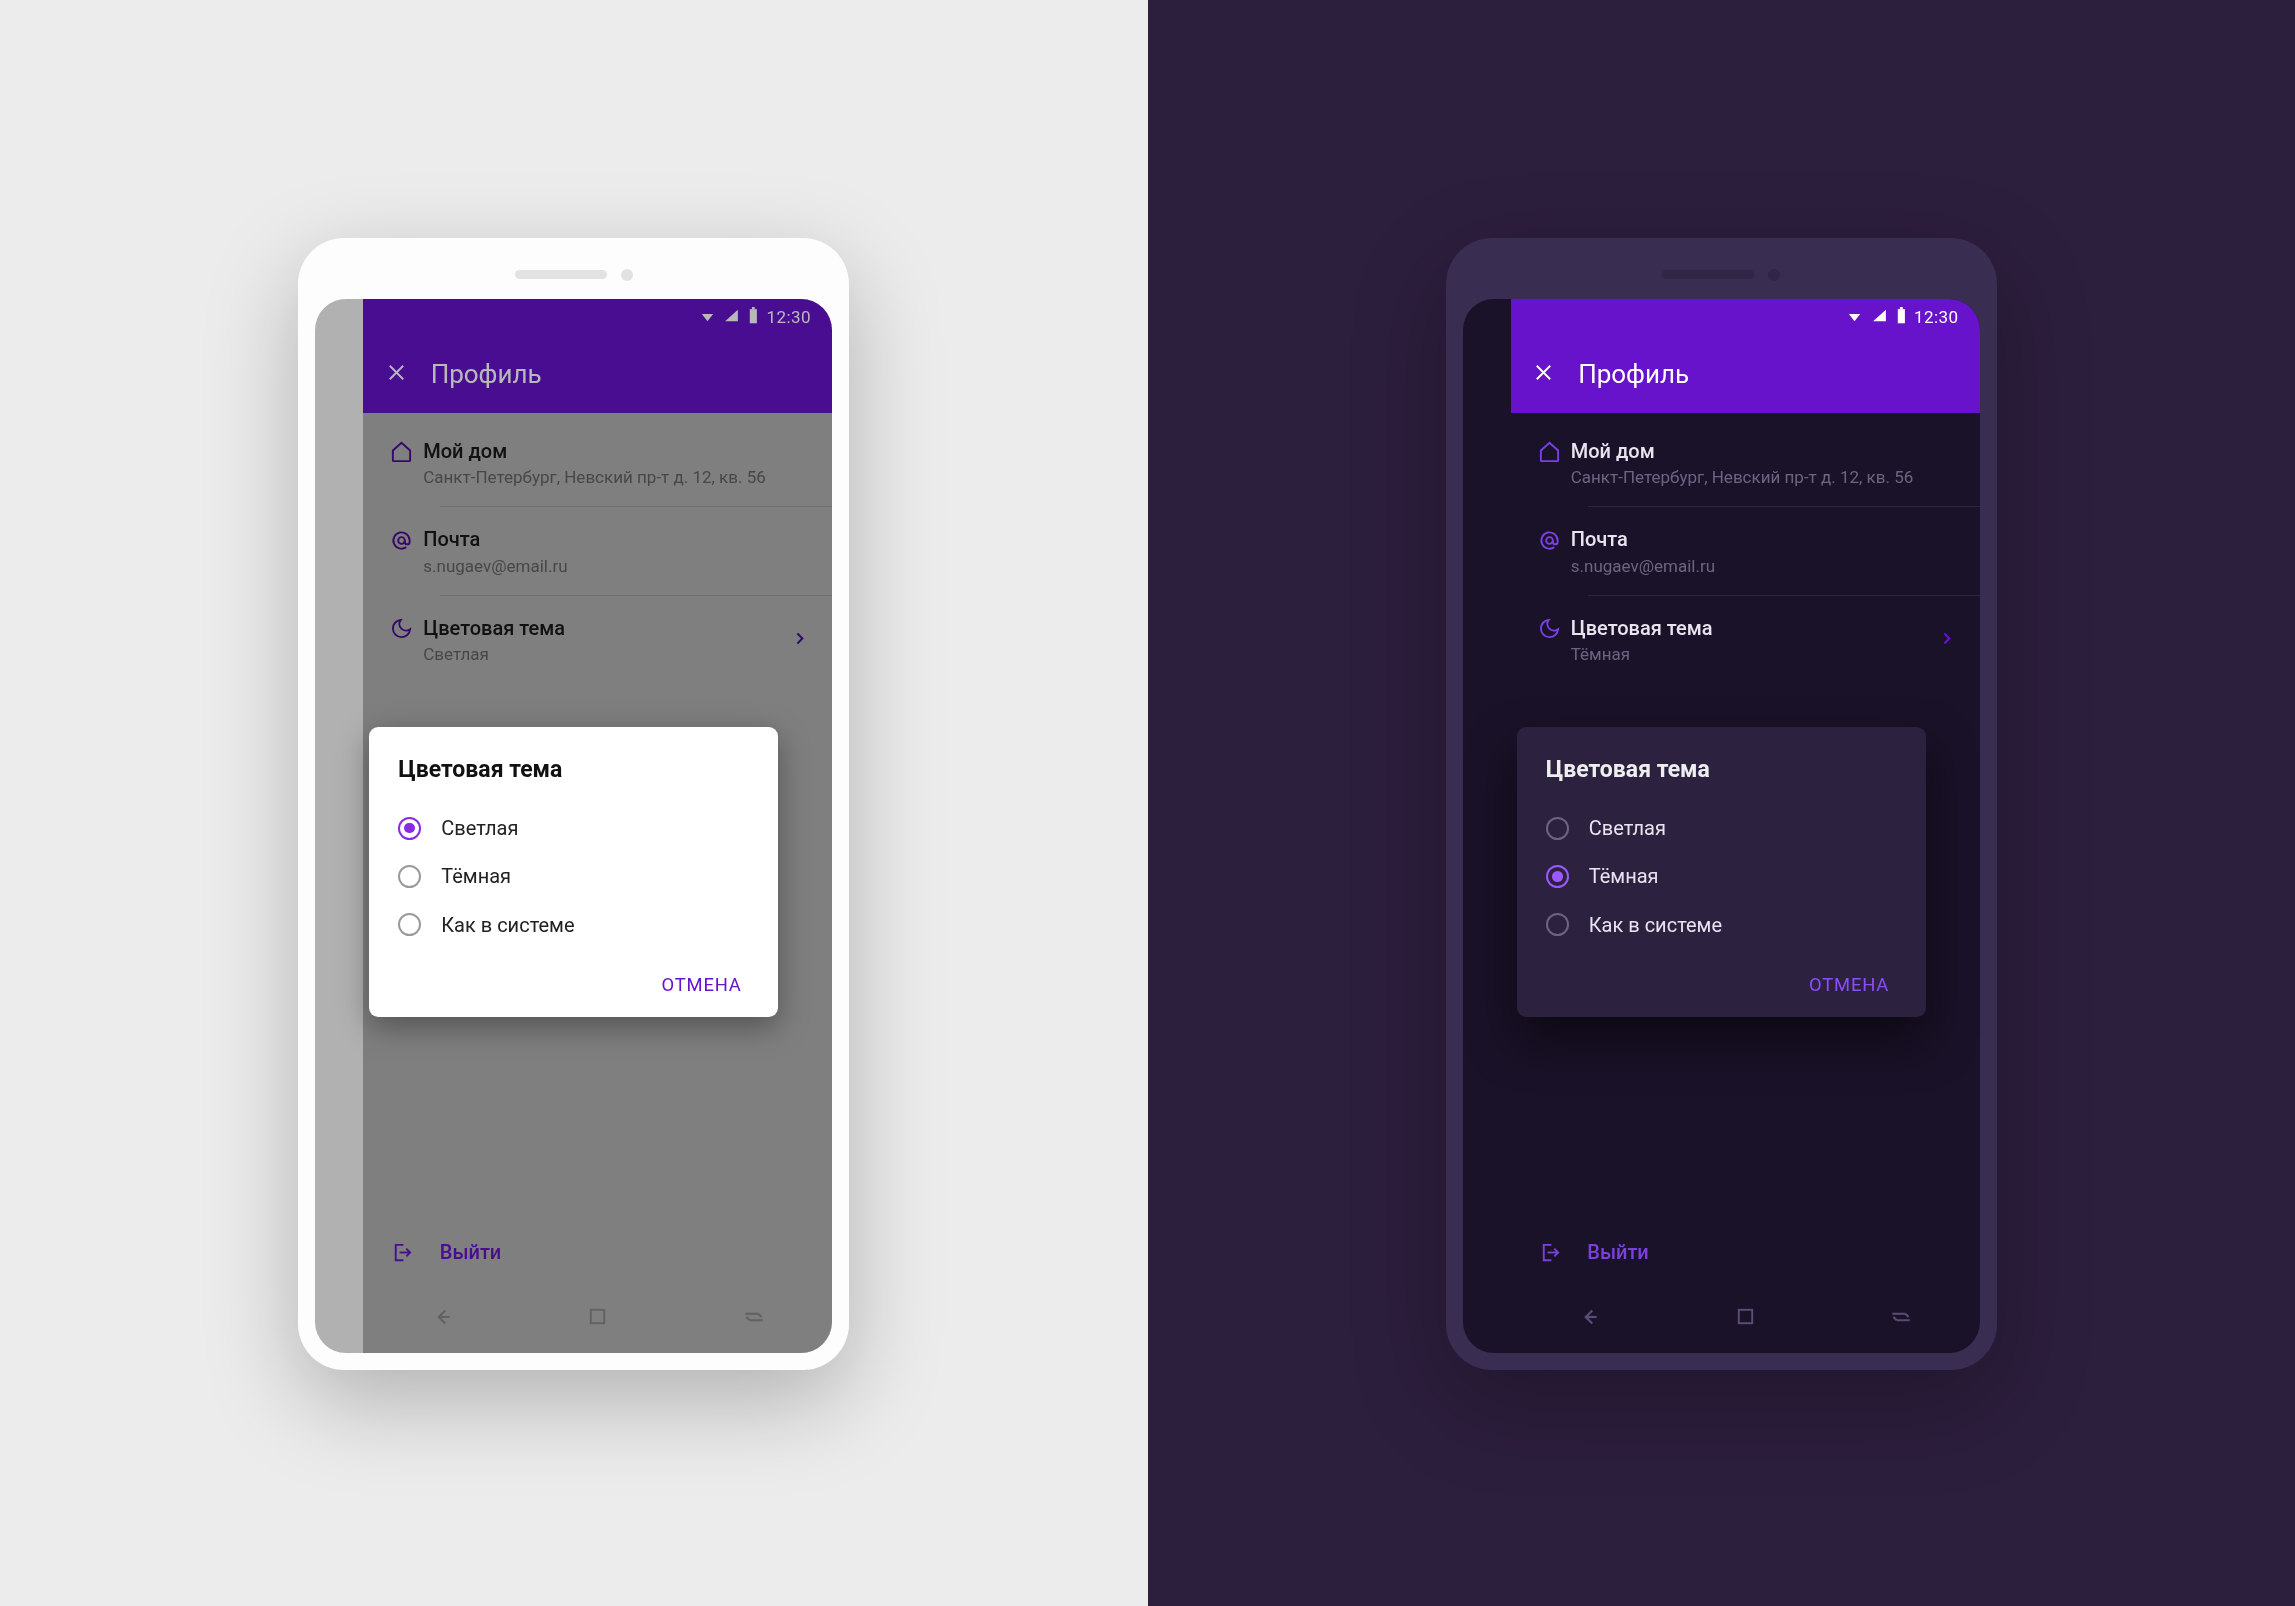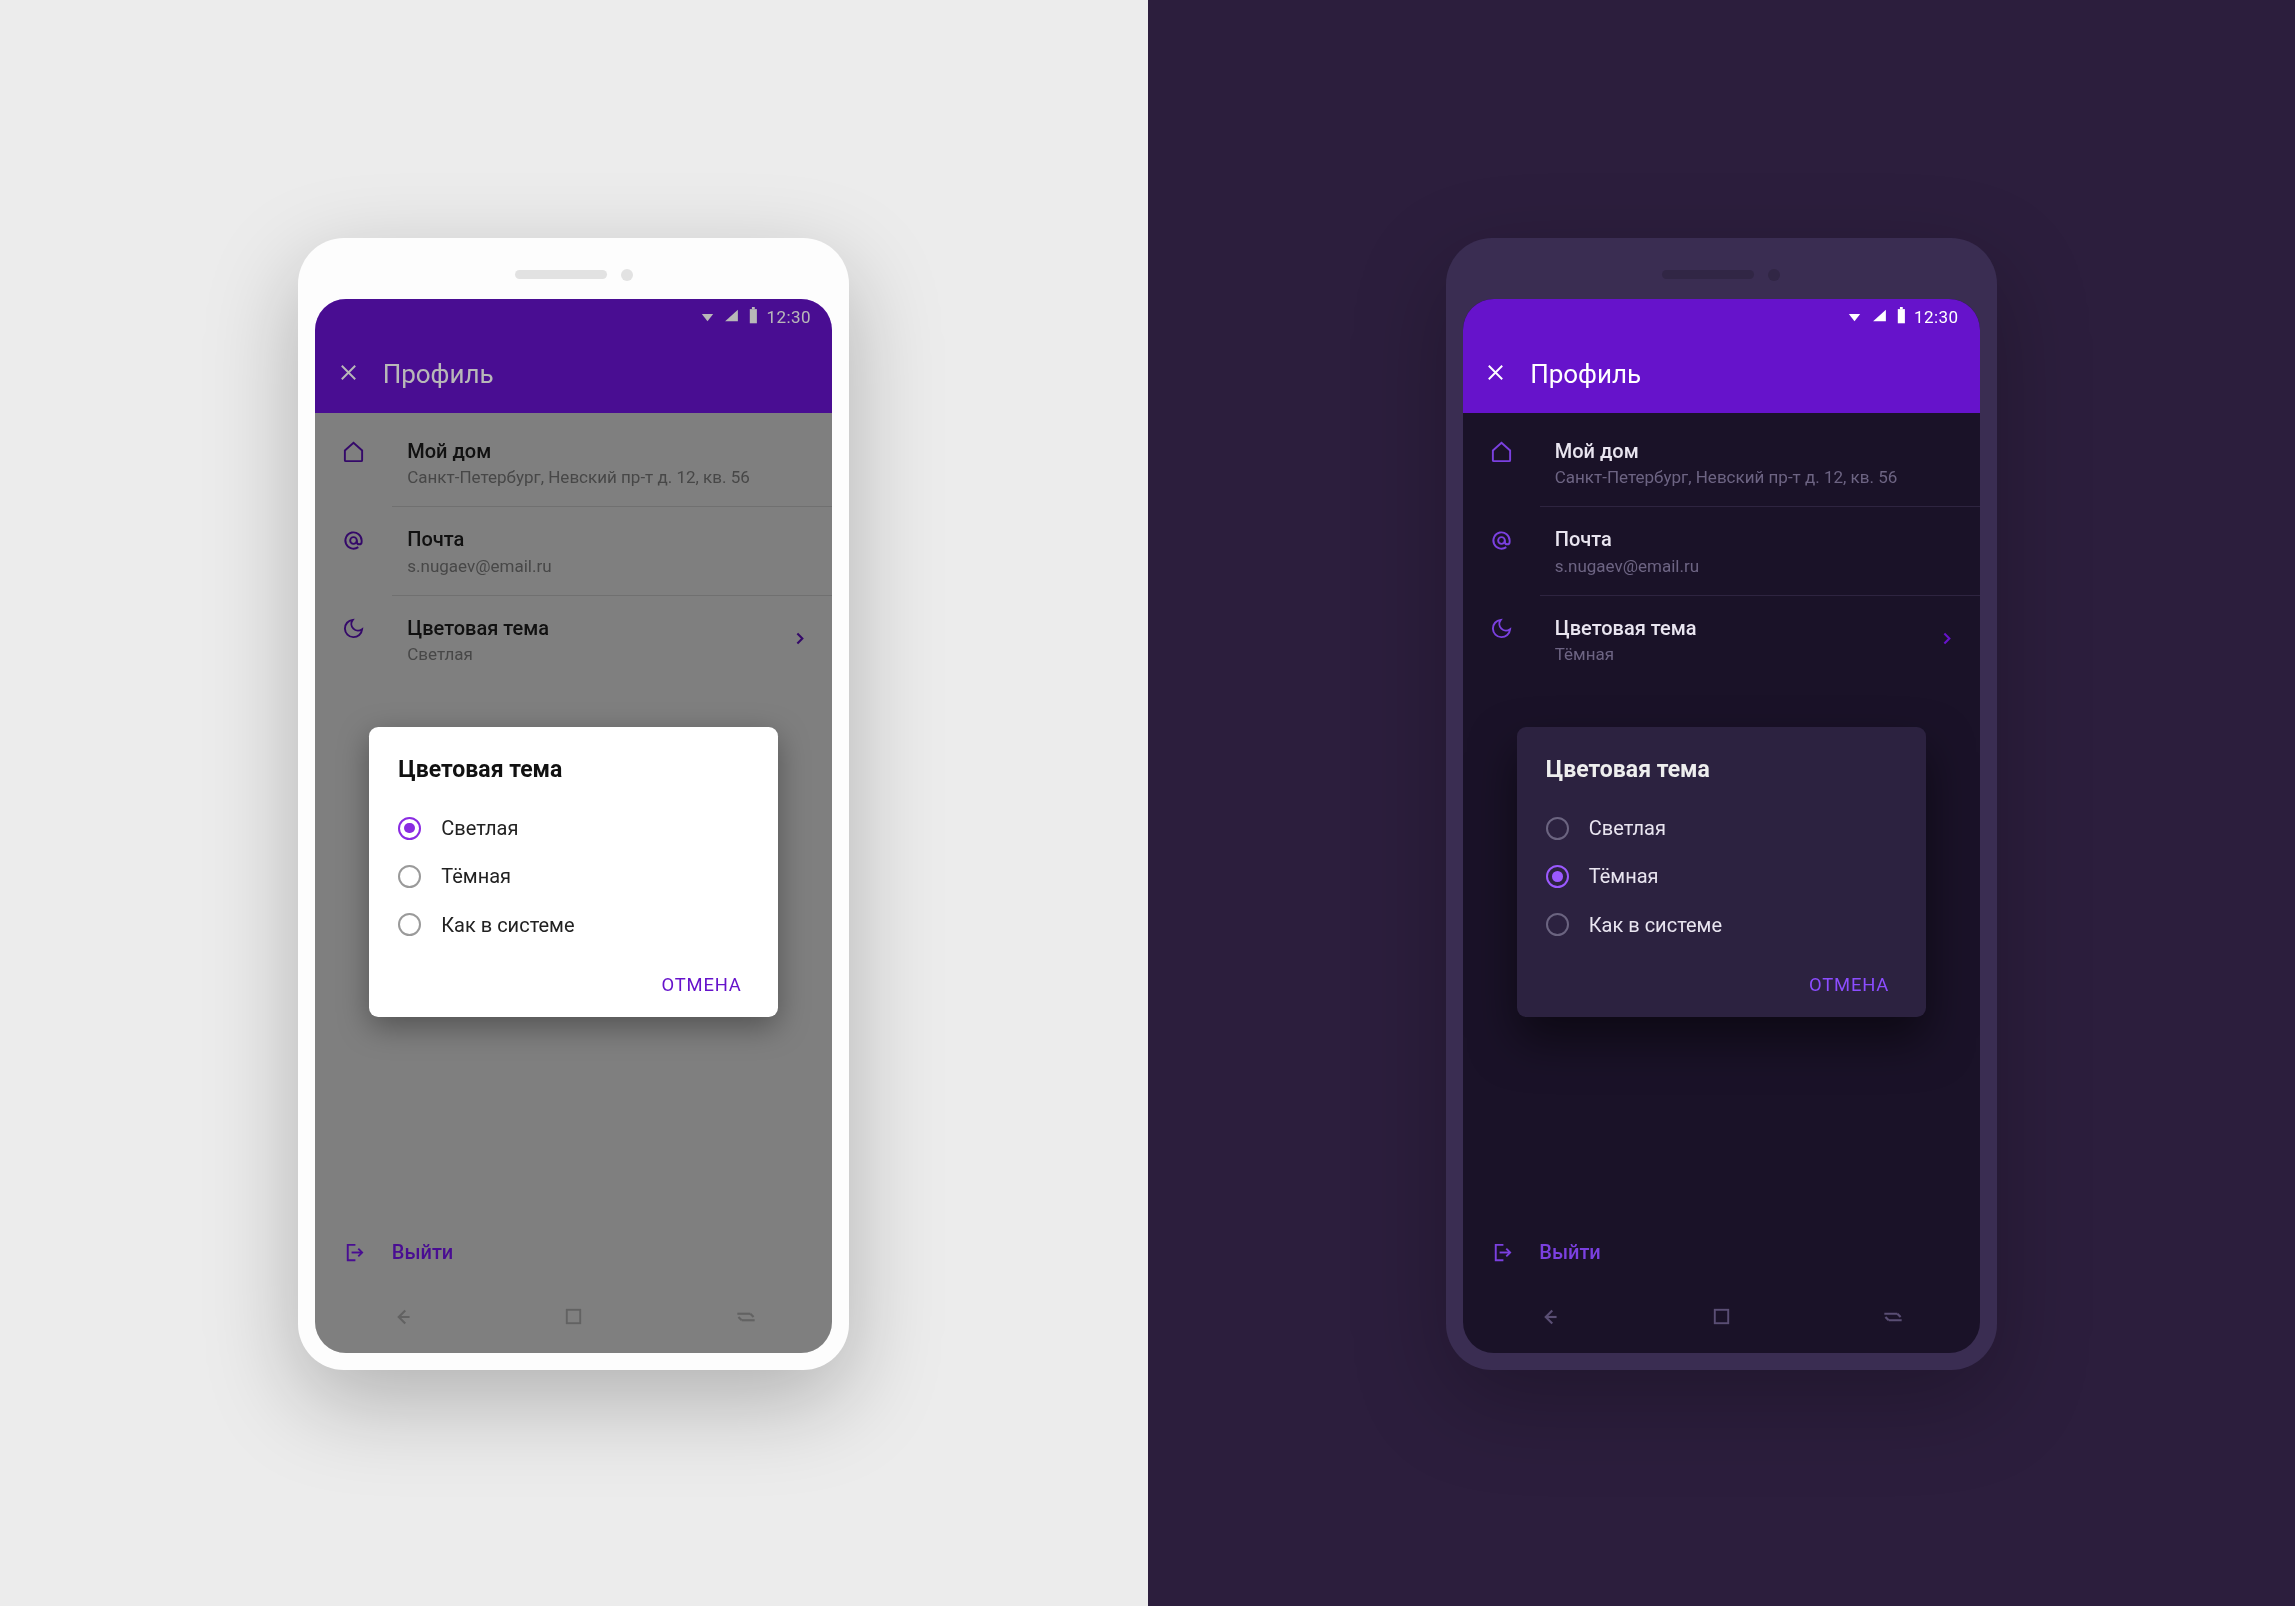--- a/index.html
+++ b/index.html
@@ -43,20 +43,21 @@
   .phone.light .slit, .phone.light .dot { background:#e2e2e2; }
   .phone.dark  .slit, .phone.dark  .dot { background:#312645; }
 
   .screen {
     position: absolute;
     top: 61px; left: 17px; right: 17px; bottom: 17px;
     border-radius: 31px;
     overflow: hidden;
     display: flex;
     flex-direction: column;
+    padding-left: 48px;
   }
   .phone.light .screen { background:#f5f5f5; }
   .phone.dark  .screen { background:#1a1228; }
 
   
   .statusbar {
     height: 37px;
     display:flex; align-items:center; justify-content:flex-end;
     padding: 0 21.4px;
     gap: 7.7px;
@@ -88,21 +89,21 @@
   
   .content {
     flex:1;
     position: relative;
     padding-top: 6.1px;
   }
   .row {
     display:flex;
     align-items:flex-start;
     padding: 20px 24.5px 20px 24.5px;
-    gap: 40px;
+    gap: 8px;
     position:relative;
   }
   .row .icon-slot { width:27.5px; flex:0 0 27.5px; display:flex; align-items:flex-start; justify-content:center; padding-top:1.5px; }
   .row .texts { flex:1; }
   .row .label { font-size:20px; font-weight:500; }
   .row .sub   { font-size:17px; margin-top:4.6px; }
   .phone.light .row .label { color:#222; }
   .phone.light .row .sub   { color:#8a8a8a; }
   .phone.dark  .row .label { color:#e9e5f0; }
   .phone.dark  .row .sub   { color:#6d6483; }

